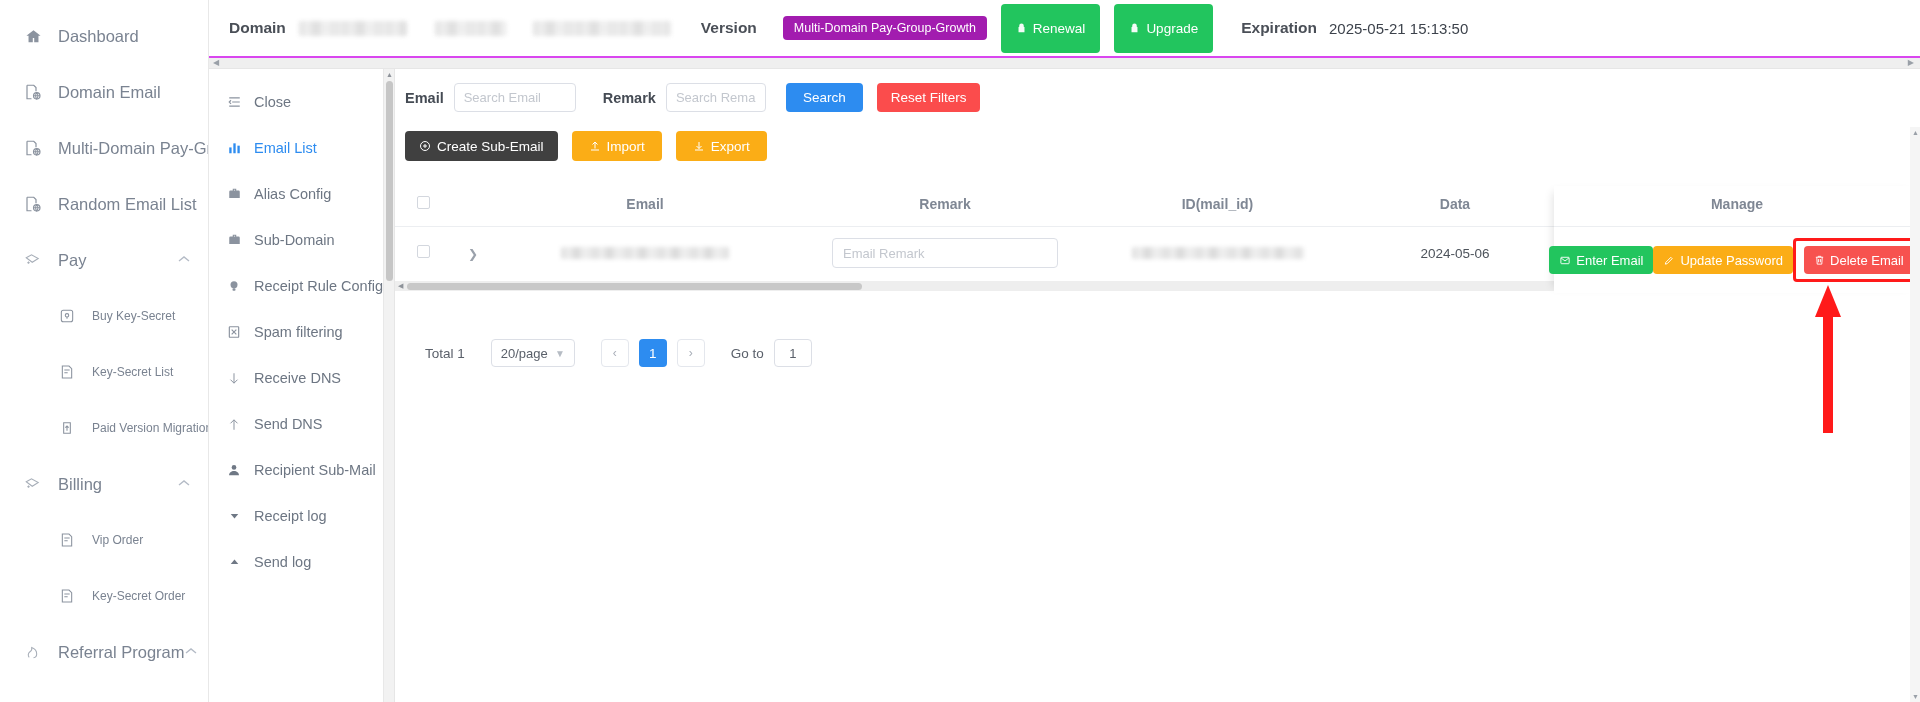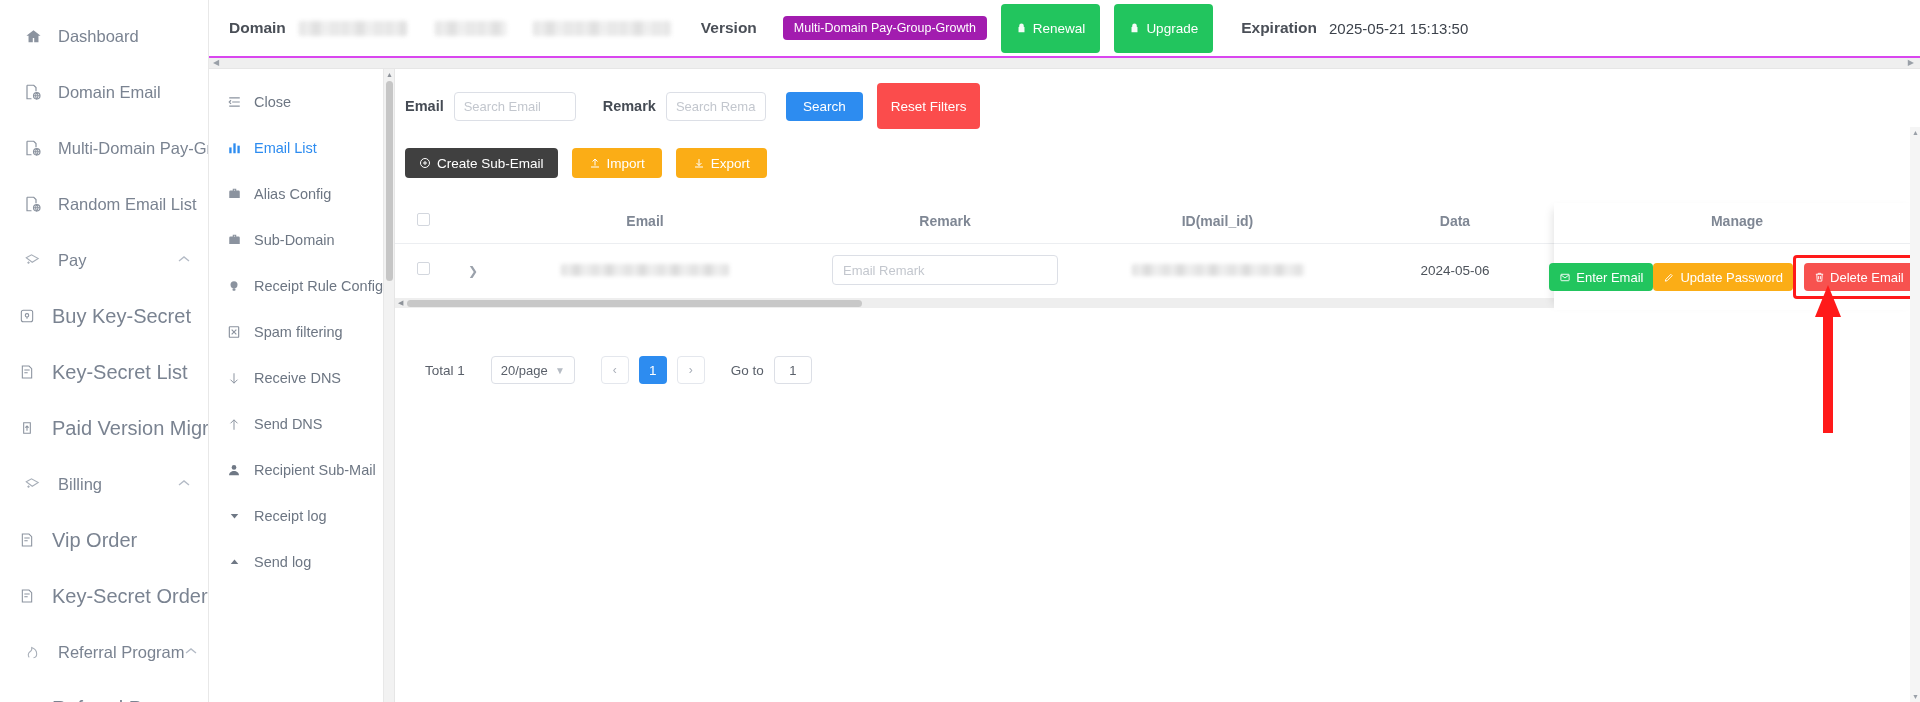--- a/index.html
+++ b/index.html
@@ -29,21 +29,21 @@
     font-size: 16.5px;
     cursor: pointer;
     white-space: nowrap;
   }
   .nav-item .nav-ico {
     width: 22px; height: 22px; flex: 0 0 22px;
     margin-right: 14px;
     display: flex; align-items: center; justify-content: center;
     color: #98a0ad;
   }
-  .nav-item.sub { padding-left: 16px; font-size: 20px; }
+  .nav-item.sub { padding-left: 56px; font-size: 12px; }
   .nav-item .nav-label { flex: 1 1 auto; }
   .nav-item .chev {
     margin-right: 18px; color: #b4bbc6; font-size: 13px;
     transform: translateY(-1px);
   }
   .nav-group .nav-label { color: #7a8391; }
 
   
   .right { flex: 1 1 auto; display: flex; flex-direction: column; position: relative; min-width: 0; }
 
@@ -150,21 +150,21 @@
     font-family: "Liberation Sans", sans-serif;
   }
   .fld-input::placeholder { color: #c3c7ce; }
   .gap-l { margin-left: 27px; }
   .btn-search {
     margin-left: 20px; background: #2d8cf0; color: #fff; border: none;
     border-radius: 4px; height: 29px; padding: 0 17px; font-size: 13.5px; cursor: pointer;
   }
   .btn-reset {
     margin-left: 14px; background: #fb4c4c; color: #fff; border: none;
-    border-radius: 4px; height: 46px; padding: 0 14px; font-size: 13.5px; cursor: pointer;
+    border-radius: 4px; height: 29px; padding: 0 14px; font-size: 13.5px; cursor: pointer;
   }
 
   
   .act-row { display: flex; align-items: center; padding: 19px 0 0 10px; gap: 14px; }
   .btn-primary {
     background: #404040; color: #fff; border: none; border-radius: 4px;
     height: 30px; padding: 0 14px; font-size: 13.5px; cursor: pointer;
     display: inline-flex; align-items: center; gap: 6px;
   }
   .btn-warn {

